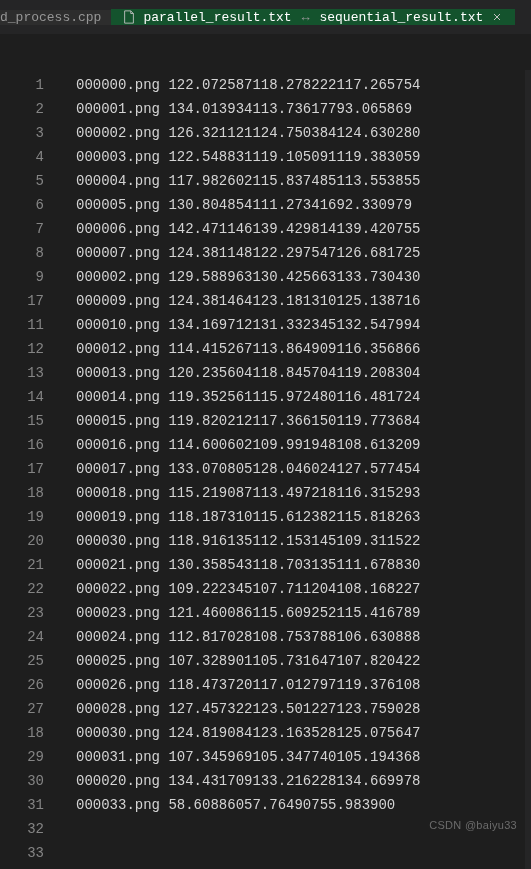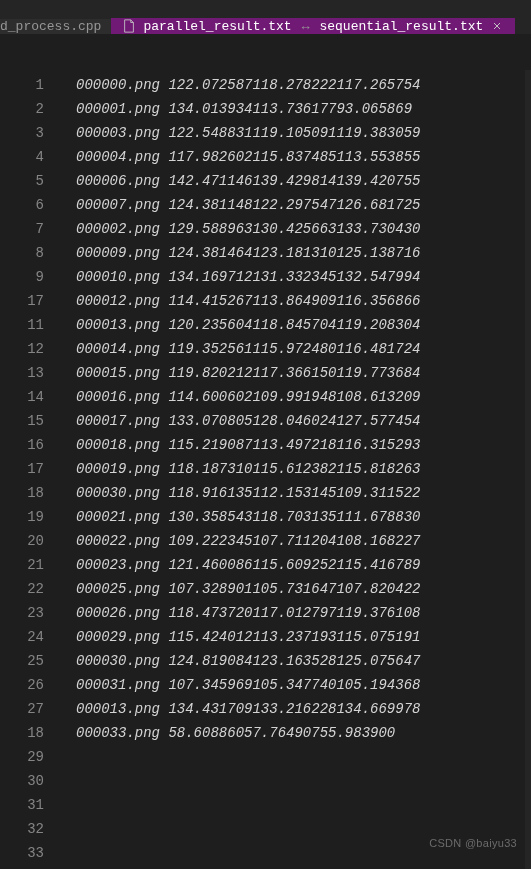--- a/index.html
+++ b/index.html
@@ -14,39 +14,39 @@
       color: #d4d4d4;
       width: 531px;
       height: 869px;
       overflow: hidden;
       position: relative;
     }
     .tab-bar {
       display: flex;
       background: #252526;
       height: 35px;
-      align-items: flex-end;
+      align-items: center;
       border-bottom: 1px solid #1e1e1e;
     }
     .tab {
       display: flex;
       align-items: center;
       padding: 0 10px;
       background: #2d2d2d;
       color: #969696;
       font-size: 13px;
       gap: 6px;
       white-space: nowrap;
       cursor: pointer;
     }
     .tab.partial {
       padding-left: 0;
     }
     .tab.active {
-      background: #701a75;
+      background: #14532d;
       color: #ffffff;
     }
     .tab-icon {
       width: 16px;
       height: 16px;
       display: inline-flex;
       align-items: center;
       justify-content: center;
     }
     .tab-close {
@@ -76,32 +76,31 @@
       flex-shrink: 0;
     }
     .gutter-line {
       height: 24px;
       line-height: 24px;
     }
     .content {
       padding-top: 38px;
       flex: 1;
       overflow: hidden;
-      font-style: italic;
     }
     .code-line {
       height: 24px;
       line-height: 24px;
       white-space: pre;
       color: #d4d4d4;
       padding-left: 14px;
     }
     .watermark {
       position: absolute;
-      bottom: 20px;
+      bottom: 38px;
       right: 14px;
       font-size: 11px;
       color: #6b6b6b;
       font-family: Arial, sans-serif;
       letter-spacing: 0.3px;
     }
     .minimap-edge {
       position: absolute;
       right: 0;
       top: 35px;
@@ -168,43 +167,46 @@
       <div class="gutter-line">29</div>
       <div class="gutter-line">30</div>
       <div class="gutter-line">31</div>
       <div class="gutter-line">32</div>
       <div class="gutter-line">33</div>
       <div class="gutter-line">34</div>
     </div>
   <div class="content" id="content">
       <div class="code-line">000000.png 122.072587118.278222117.265754</div>
       <div class="code-line">000001.png 134.013934113.73617793.065869</div>
+      <div class="code-line">000002.png 126.321121124.750384124.630280</div>
       <div class="code-line">000003.png 122.548831119.105091119.383059</div>
       <div class="code-line">000004.png 117.982602115.837485113.553855</div>
+      <div class="code-line">000005.png 130.804854111.27341692.330979</div>
       <div class="code-line">000006.png 142.471146139.429814139.420755</div>
       <div class="code-line">000007.png 124.381148122.297547126.681725</div>
       <div class="code-line">000002.png 129.588963130.425663133.730430</div>
       <div class="code-line">000009.png 124.381464123.181310125.138716</div>
       <div class="code-line">000010.png 134.169712131.332345132.547994</div>
       <div class="code-line">000012.png 114.415267113.864909116.356866</div>
       <div class="code-line">000013.png 120.235604118.845704119.208304</div>
       <div class="code-line">000014.png 119.352561115.972480116.481724</div>
       <div class="code-line">000015.png 119.820212117.366150119.773684</div>
       <div class="code-line">000016.png 114.600602109.991948108.613209</div>
       <div class="code-line">000017.png 133.070805128.046024127.577454</div>
       <div class="code-line">000018.png 115.219087113.497218116.315293</div>
       <div class="code-line">000019.png 118.187310115.612382115.818263</div>
       <div class="code-line">000030.png 118.916135112.153145109.311522</div>
       <div class="code-line">000021.png 130.358543118.703135111.678830</div>
       <div class="code-line">000022.png 109.222345107.711204108.168227</div>
       <div class="code-line">000023.png 121.460086115.609252115.416789</div>
+      <div class="code-line">000024.png 112.817028108.753788106.630888</div>
       <div class="code-line">000025.png 107.328901105.731647107.820422</div>
       <div class="code-line">000026.png 118.473720117.012797119.376108</div>
-      <div class="code-line">000029.png 115.424012113.237193115.075191</div>
+      <div class="code-line">000028.png 127.457322123.501227123.759028</div>
       <div class="code-line">000030.png 124.819084123.163528125.075647</div>
       <div class="code-line">000031.png 107.345969105.347740105.194368</div>
-      <div class="code-line">000013.png 134.431709133.216228134.669978</div>
+      <div class="code-line">000020.png 134.431709133.216228134.669978</div>
       <div class="code-line">000033.png 58.60886057.76490755.983900</div>
     </div>
   <div class="minimap-edge"></div>
 </div>
 
 <div class="watermark">CSDN @baiyu33</div>
 
 </body></html>

